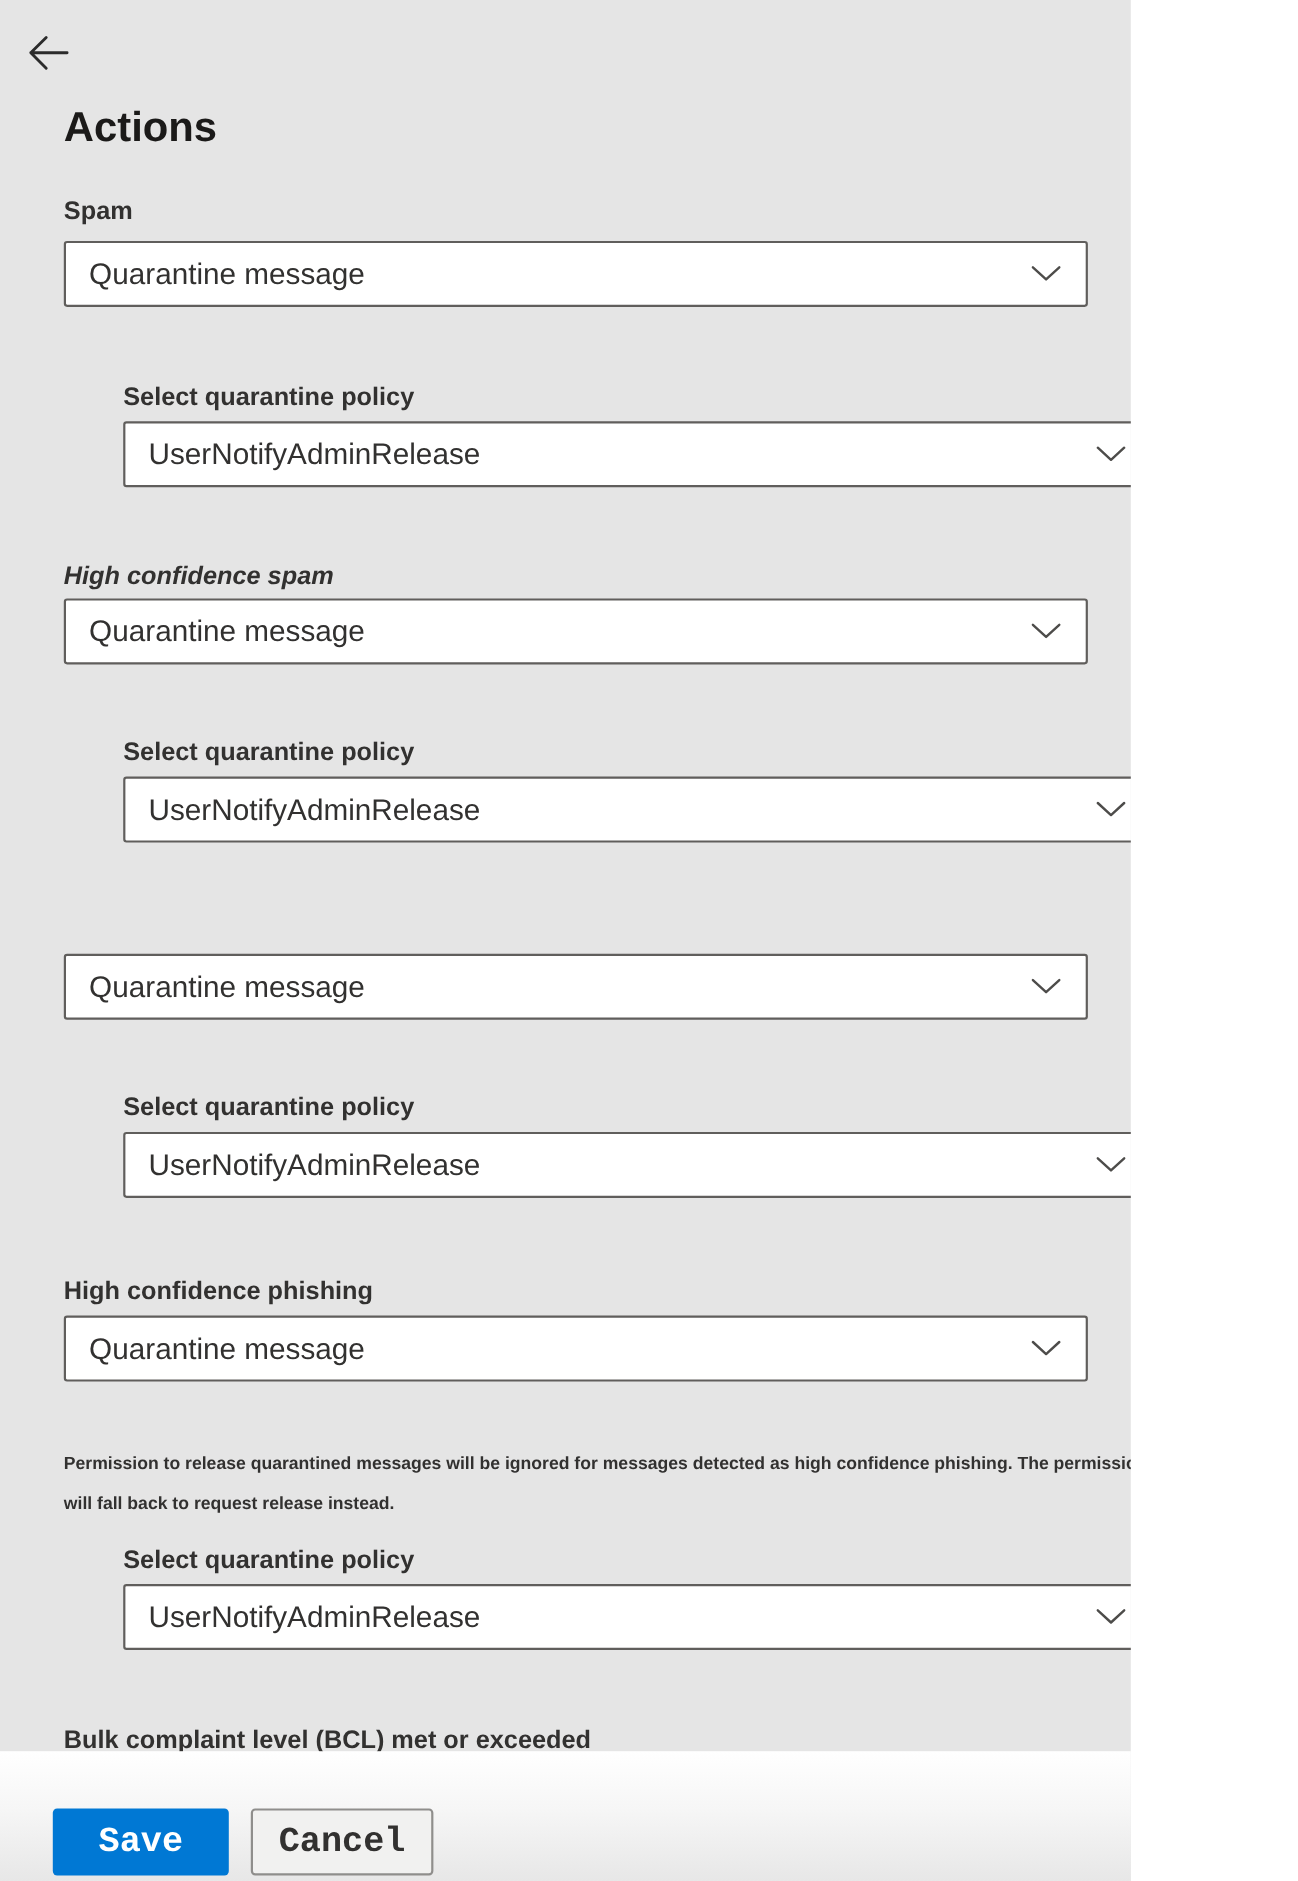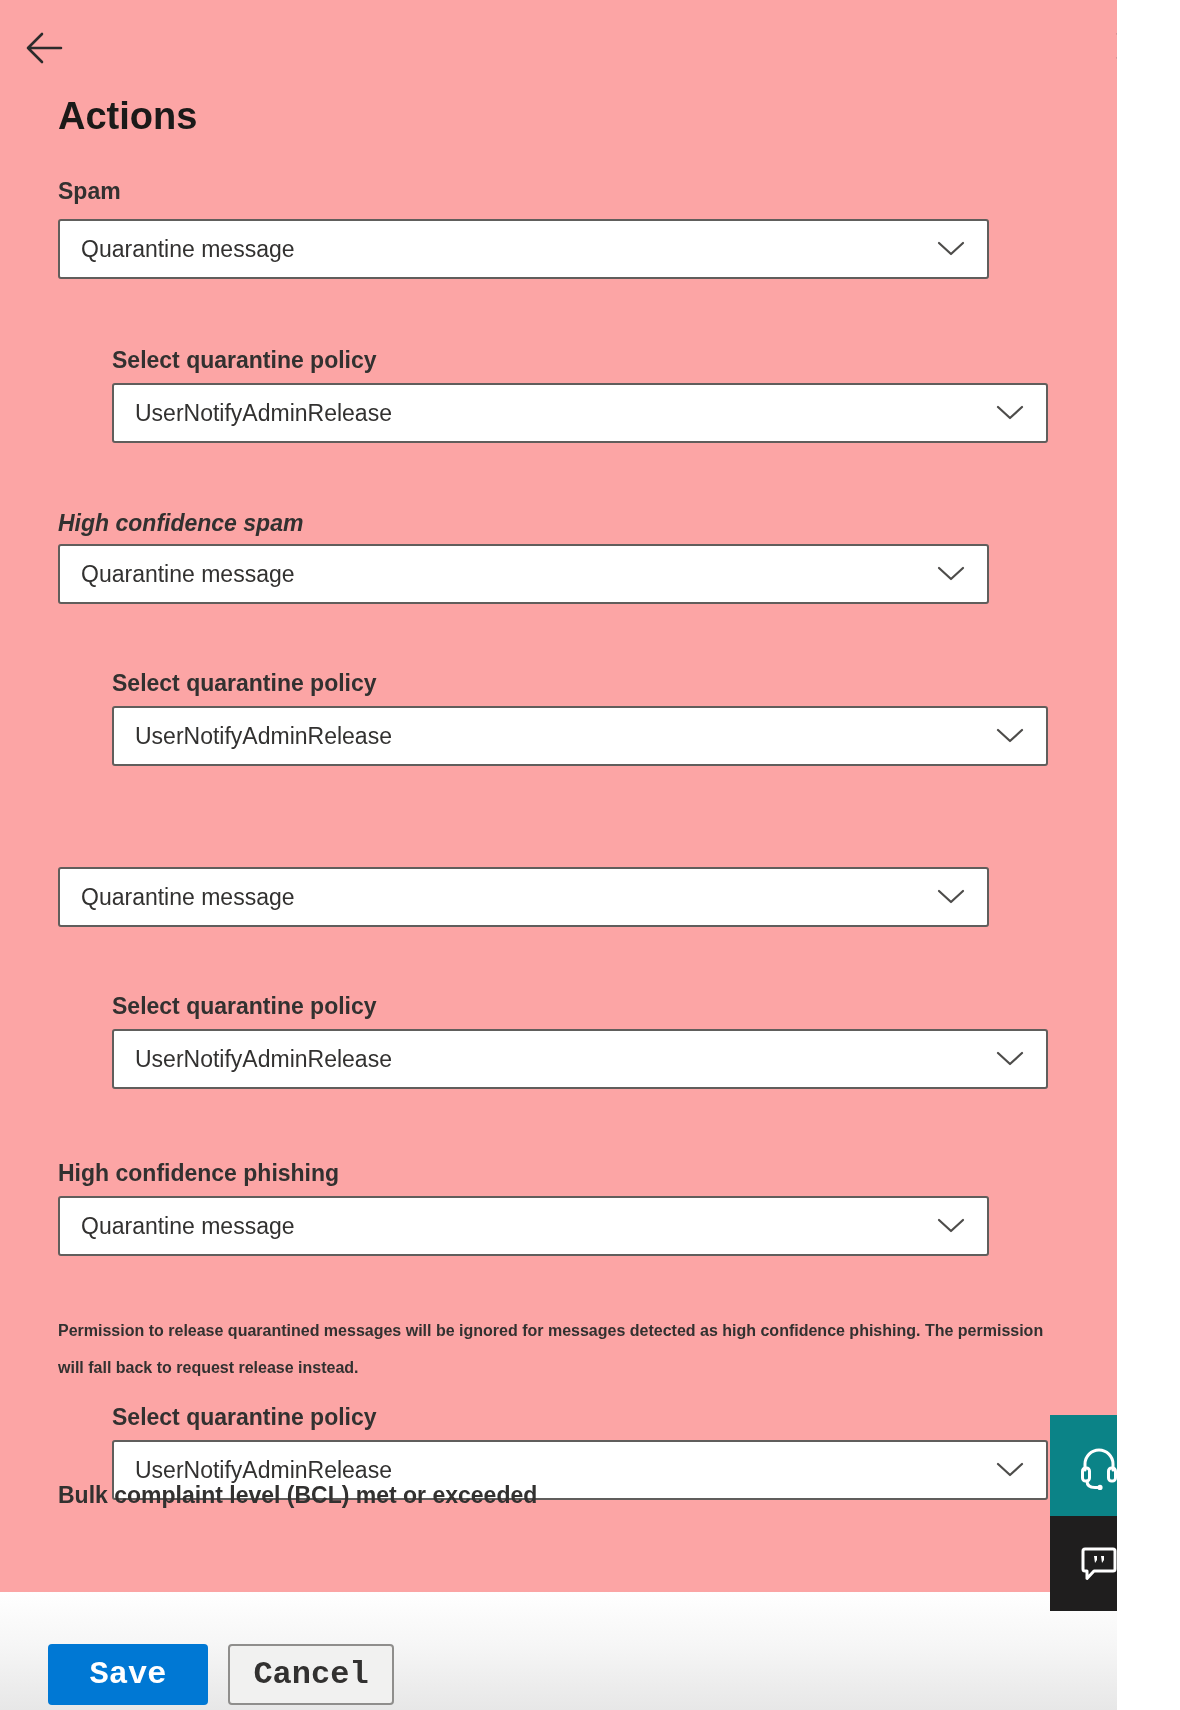--- a/index.html
+++ b/index.html
@@ -1,45 +1,45 @@
 <!DOCTYPE html>
 <html><head>
 <meta charset="utf-8">
 <style>
   html,body { margin:0; padding:0; background:#ffffff; }
   .panel {
-    position:relative; width:1117px; height:1710px; background:#fca5a5;
+    position:relative; width:1028px; height:1710px; background:#e5e5e5;
     overflow:hidden; font-family:"Liberation Sans", sans-serif; color:#323130;
   }
   .iconbtn { position:absolute; background:none; border:none; padding:0; cursor:pointer; line-height:0; }
   #back  { top:28px; left:24px; }
   #close { top:32px; left:1116px; }
 
   #title { position:absolute; top:92px; left:58px; margin:0;
            font-size:38px; font-weight:700; color:#1b1a19; line-height:48px; }
 
   .lbl { position:absolute; font-size:23px; font-weight:600; color:#323130; line-height:30px; white-space:nowrap;text-align:right; }
   .dd  { position:absolute; height:60px; box-sizing:border-box; background:#fff;
          border:2px solid #605e5c; border-radius:3px; display:flex; align-items:center;
-         padding:0 64px 0 21px; font-size:23px; color:#323130; cursor:pointer; }
+         padding:0 64px 0 21px; font-size:27px; color:#323130; cursor:pointer; }
   .dd .chev { position:absolute; right:22px; top:50%; margin-top:-8px; }
   .dd-main { left:58px;  width:931px; }
   .dd-sub  { left:112px; width:936px; }
 
   #lbl-s0 { top:176px;  left:58px; }   #dd-s0 { top:219px; }
   #lbl-p0 { top:345px;  left:112px; }  #dd-p0 { top:383px; }
   #lbl-s1 { top:508px;  left:58px;font-style:italic; }   #dd-s1 { top:544px; }
   #lbl-p1 { top:668px;  left:112px; }  #dd-p1 { top:706px; }
   #lbl-s2 { top:831px;  left:58px;margin-top:36px; }   #dd-s2 { top:867px; }
   #lbl-p2 { top:991px;  left:112px; }  #dd-p2 { top:1029px; }
   #lbl-s3 { top:1158px; left:58px; }   #dd-s3 { top:1196px; }
   #note   { position:absolute; top:1296px; left:58px; width:1005px;
             font-size:16px; line-height:37px; color:#323130;font-weight:bold; }
   #lbl-p3 { top:1402px; left:112px; }  #dd-p3 { top:1440px; }
-  #lbl-bulk { top:1480px; left:58px; }
+  #lbl-bulk { top:1566px; left:58px; }
 
   #footer { position:absolute; top:1592px; left:0; width:1180px; height:118px;
             background:linear-gradient(180deg,#ffffff 0%, #f6f6f6 45%, #e7e7e7 100%); }
   .btn { position:absolute; top:1620px; height:61px; box-sizing:border-box;
          font-family:Liberation Mono, monospace; font-size:32px; font-weight:600;
          border-radius:4px; cursor:pointer;margin-top:24px; }
   #save   { left:48px;  width:160px; background:#0078d4; color:#ffffff; border:none; }
   #cancel { left:228px; width:166px; background:#f1f1f0; color:#323130; border:2px solid #8f8e8c; }
 
   .widget { position:absolute; left:1050px; width:97px; border:none; cursor:pointer;

